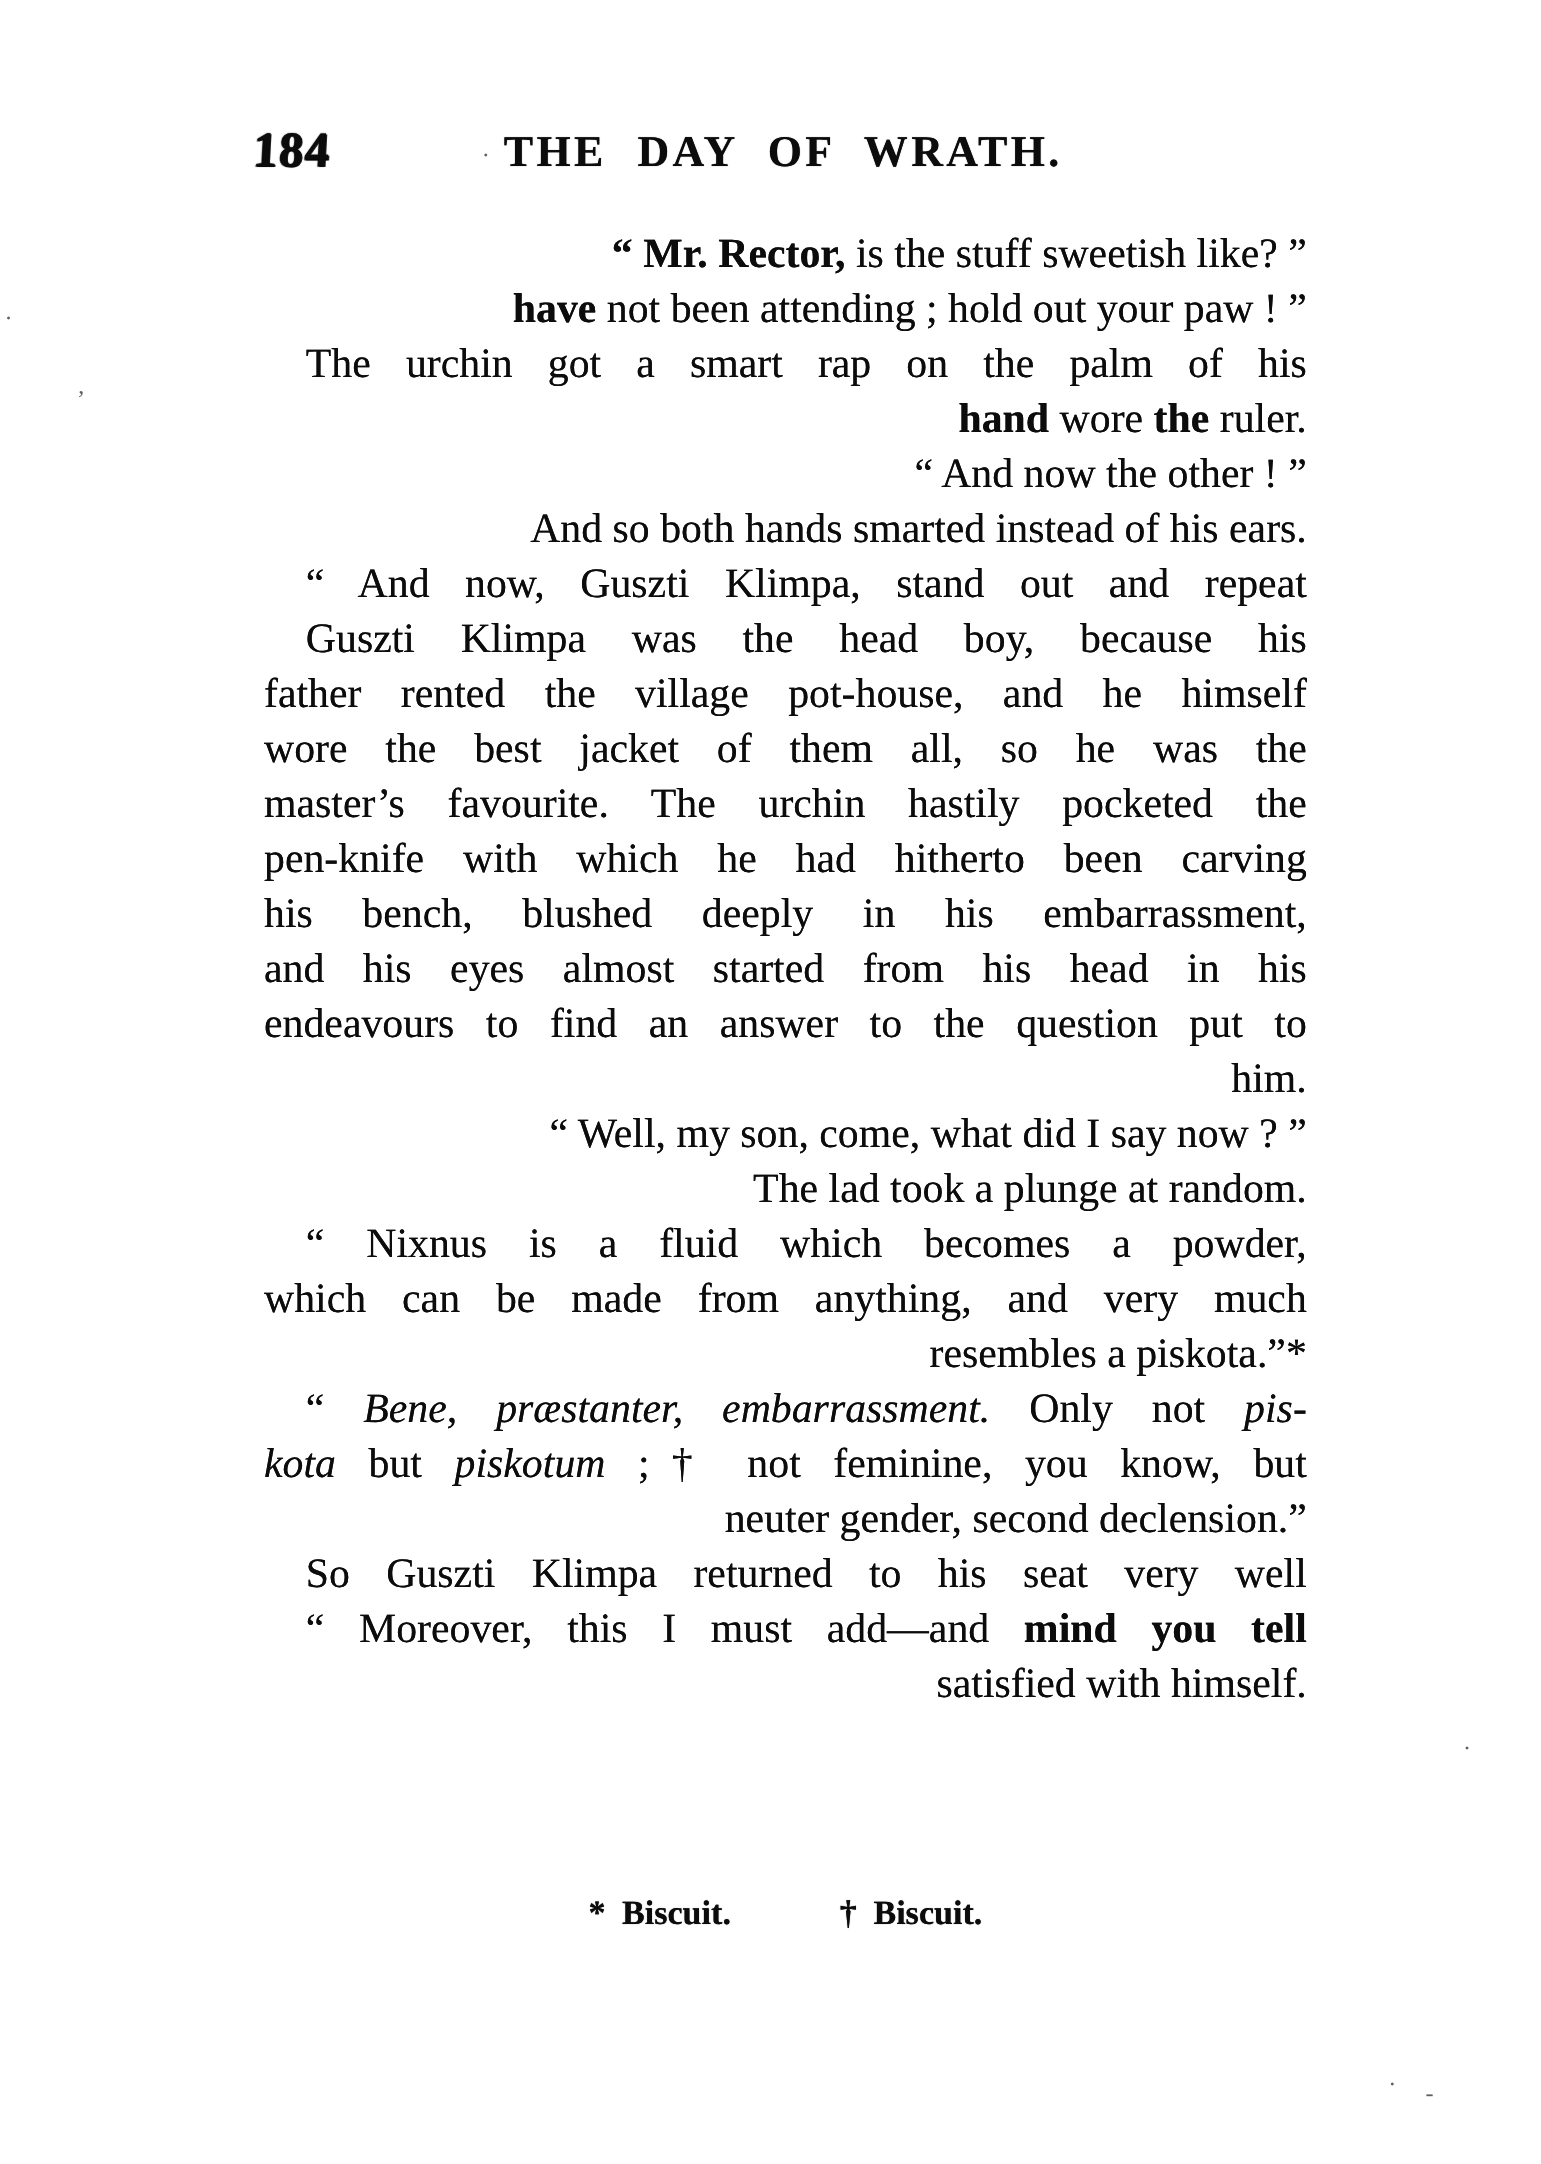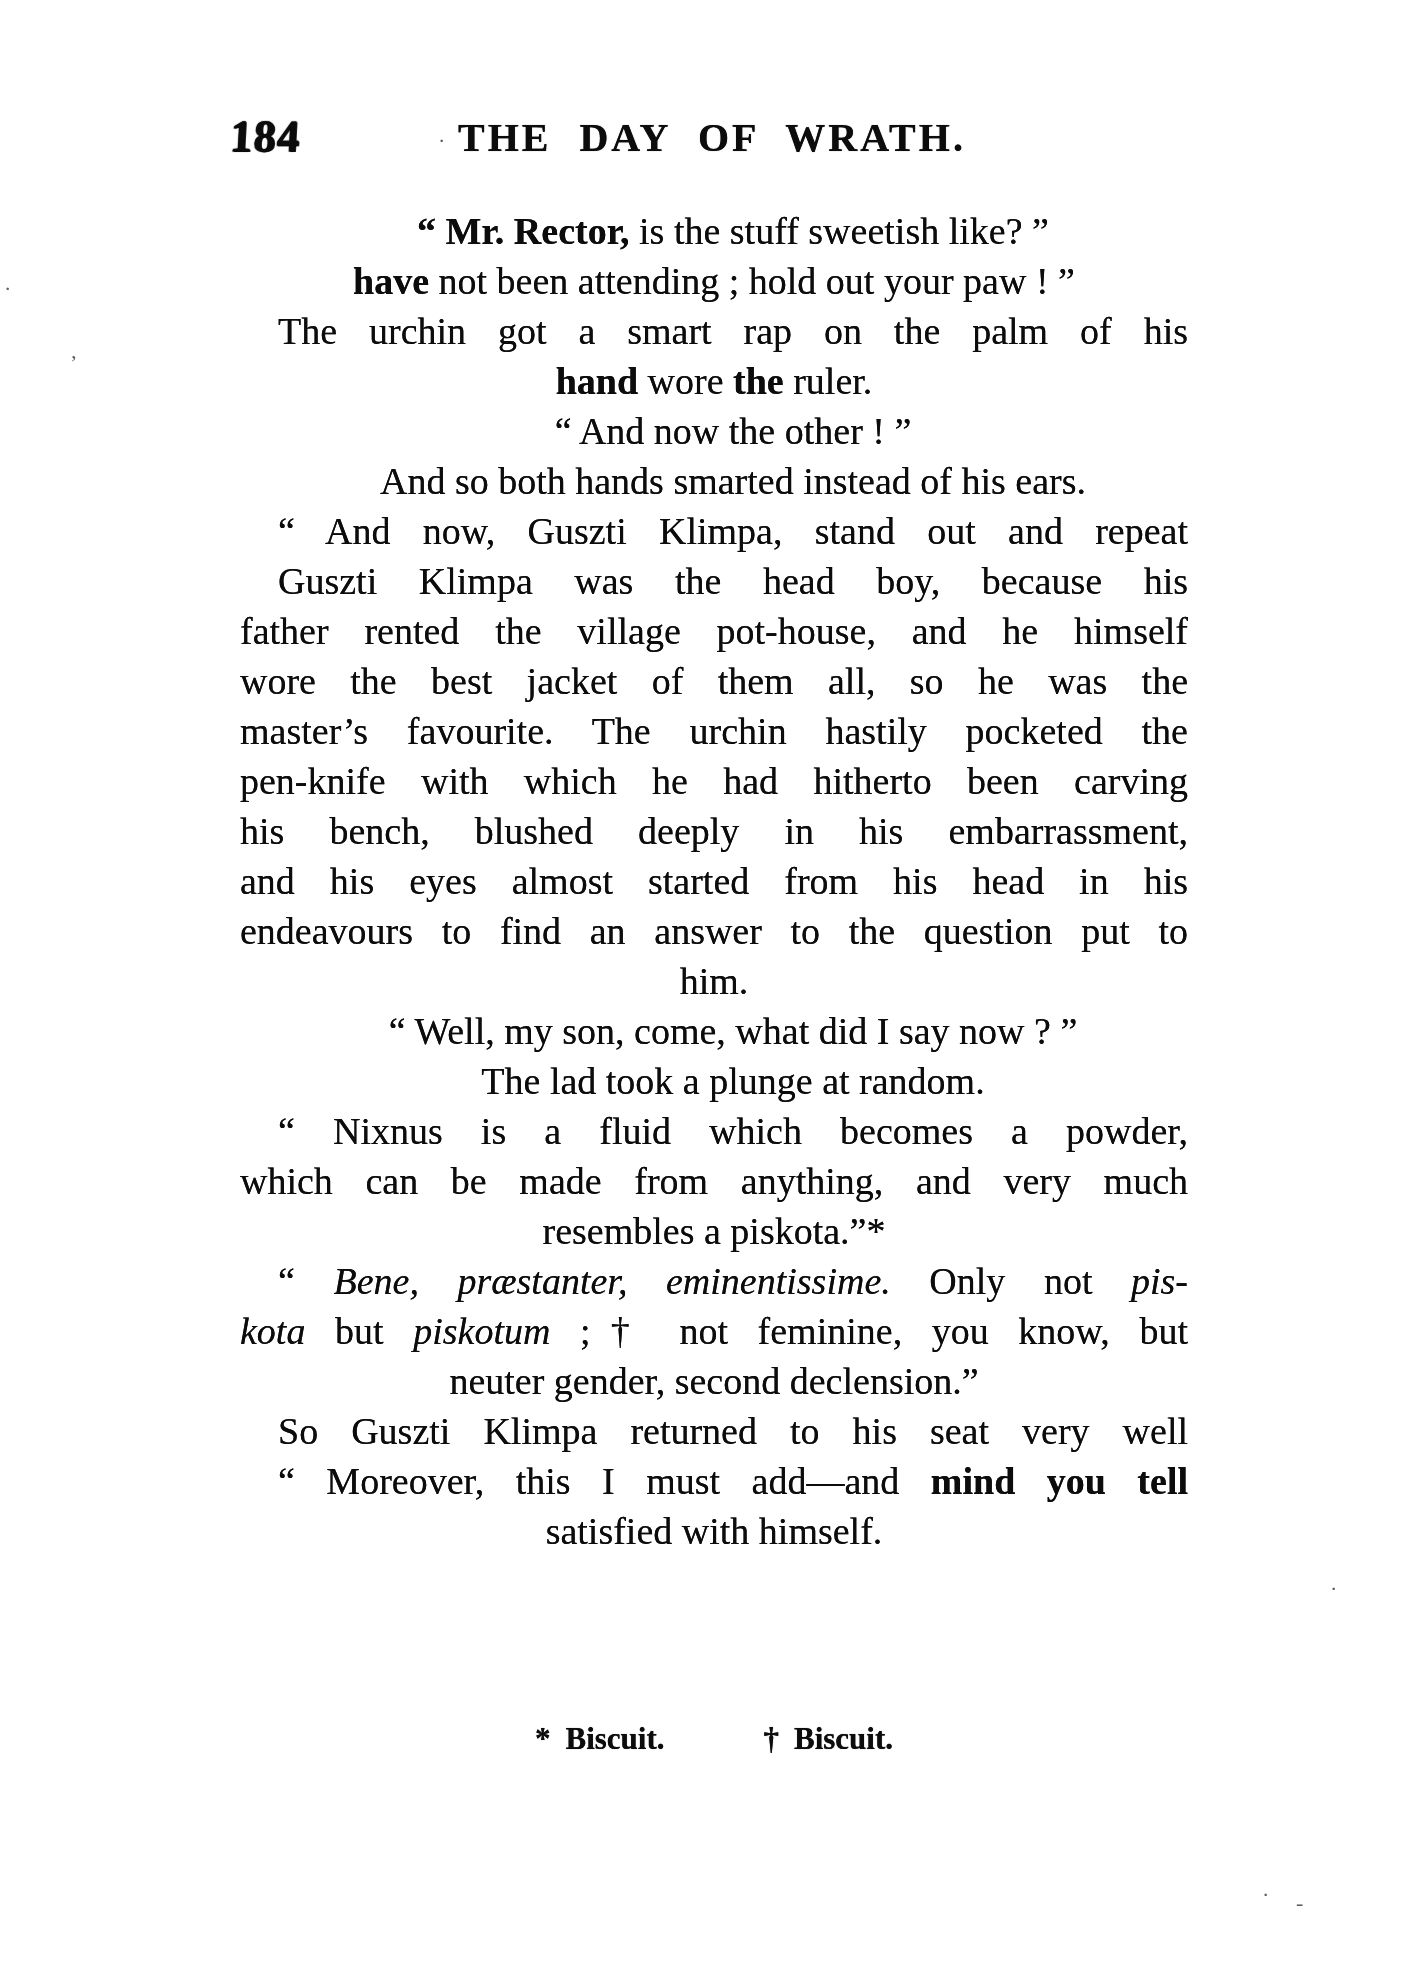--- a/index.html
+++ b/index.html
@@ -40,21 +40,21 @@
   .body {
     position: absolute;
     left: 240px;
     top: 206px;
     width: 948px;
     font-size: 38px;
     line-height: 50px;
     text-shadow: 0 0 0.6px rgba(0,0,0,0.85);
   }
 
-  .line { height: 50px; text-align: center; }
+  .line { height: 50px; text-align: right; }
   .line.just { text-align: justify; text-align-last: justify; -moz-text-align-last: justify; }
   .line.indent { text-indent: 38px; }
 
   .b { font-weight: bold; }
   .i { font-style: italic; }
 
   .footnotes {
     position: absolute;
     left: 240px;
     top: 1721px;
@@ -97,21 +97,21 @@
       <div class="line just"><span>pen-knife with which he had hitherto been carving</span></div>
       <div class="line just"><span>his bench, blushed deeply in his embarrassment,</span></div>
       <div class="line just"><span>and his eyes almost started from his head in his</span></div>
       <div class="line just"><span>endeavours to find an answer to the question put to</span></div>
       <div class="line"><span>him.</span></div>
       <div class="line indent"><span>“ Well, my son, come, what did I say now ? ”</span></div>
       <div class="line indent"><span>The lad took a plunge at random.</span></div>
       <div class="line indent just"><span>“ Nixnus is a fluid which becomes a powder,</span></div>
       <div class="line just"><span>which can be made from anything, and very much</span></div>
       <div class="line"><span>resembles a piskota.”*</span></div>
-      <div class="line indent just"><span>“ </span><span class="i">Bene, præstanter, eminentissime.</span><span> Only not </span><span class="i">pis-</span></div>
+      <div class="line indent just"><span>“ </span><span class="i">Bene, præstanter, embarrassment.</span><span> Only not </span><span class="i">pis-</span></div>
       <div class="line just"><span class="i">kota</span><span> but </span><span class="i">piskotum</span><span> ;† not feminine, you know, but</span></div>
       <div class="line"><span>neuter gender, second declension.”</span></div>
       <div class="line indent just"><span>So Guszti Klimpa returned to his seat very well</span></div>
       <div class="line indent just"><span>“ Moreover, this I must add—and </span><span class="b">mind you tell</span></div>
       <div class="line"><span>satisfied with himself.</span></div>
     </div>
   <div class="footnotes" id="footnotes">
       <span class="fn"><span class="sym">*</span><span>Biscuit.</span></span>
       <span class="fn"><span class="sym">†</span><span>Biscuit.</span></span>
     </div>

